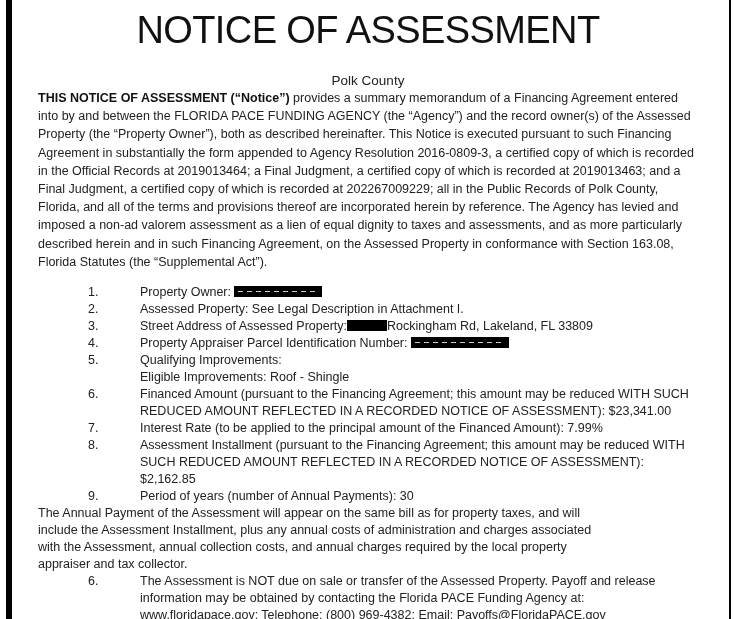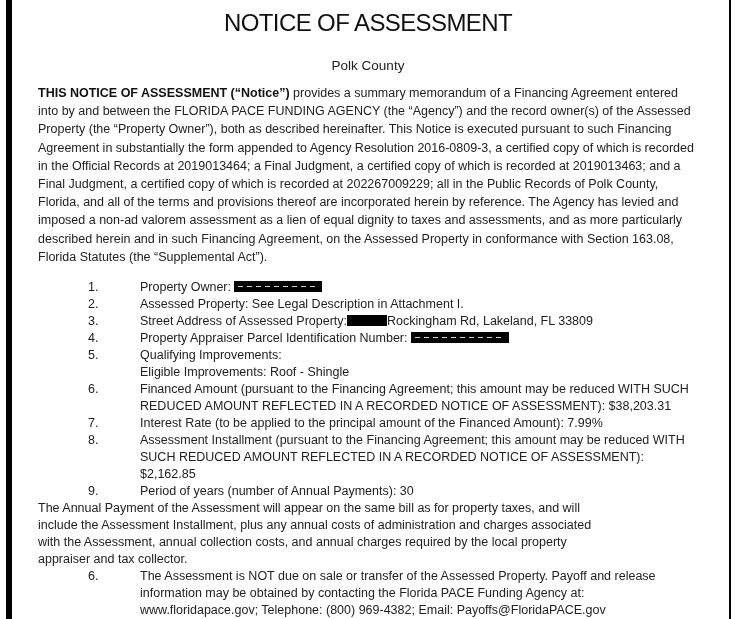--- a/index.html
+++ b/index.html
@@ -25,34 +25,34 @@
     background: #000;
   }
   .content {
     position: absolute;
     left: 38px; top: 0;
     width: 660px;
   }
   .title {
     margin: 9px 0 0 0;
     text-align: center;
-    font-size: 24px;
+    font-size: 38px;
     font-weight: 400;
     letter-spacing: -0.6px;
     color: #111;
     white-space: nowrap;
   }
   .subtitle {
     margin-top: 21px;
     text-align: center;
     font-size: 13.5px;
     color: #222;
   }
   .intro {
-    margin-top: 11px;
+    margin-top: 1px;
     font-size: 12.5px;
     line-height: 18.2px;
     color: #222;
   }
   .intro .lead { font-weight: 700; color: #111; }
   .numbered-list {
     margin-top: 9px;
     font-size: 12.5px;
     line-height: 17px;
     color: #222;
@@ -109,21 +109,21 @@
       <div class="li">
         <span class="num">4.</span>
         <span class="txt">Property Appraiser Parcel Identification Number: <span class="redact dashed" style="width: 98px;"></span></span>
       </div>
       <div class="li">
         <span class="num">5.</span>
         <span class="txt">Qualifying Improvements:<br>Eligible Improvements: Roof - Shingle</span>
       </div>
       <div class="li">
         <span class="num">6.</span>
-        <span class="txt">Financed Amount (pursuant to the Financing Agreement; this amount may be reduced WITH SUCH REDUCED AMOUNT REFLECTED IN A RECORDED NOTICE OF ASSESSMENT): $38,203.31</span>
+        <span class="txt">Financed Amount (pursuant to the Financing Agreement; this amount may be reduced WITH SUCH REDUCED AMOUNT REFLECTED IN A RECORDED NOTICE OF ASSESSMENT): $23,341.00</span>
       </div>
       <div class="li">
         <span class="num">7.</span>
         <span class="txt">Interest Rate (to be applied to the principal amount of the Financed Amount): 7.99%</span>
       </div>
       <div class="li">
         <span class="num">8.</span>
         <span class="txt">Assessment Installment (pursuant to the Financing Agreement; this amount may be reduced WITH SUCH REDUCED AMOUNT REFLECTED IN A RECORDED NOTICE OF ASSESSMENT): $2,162.85</span>
       </div>
       <div class="li">

